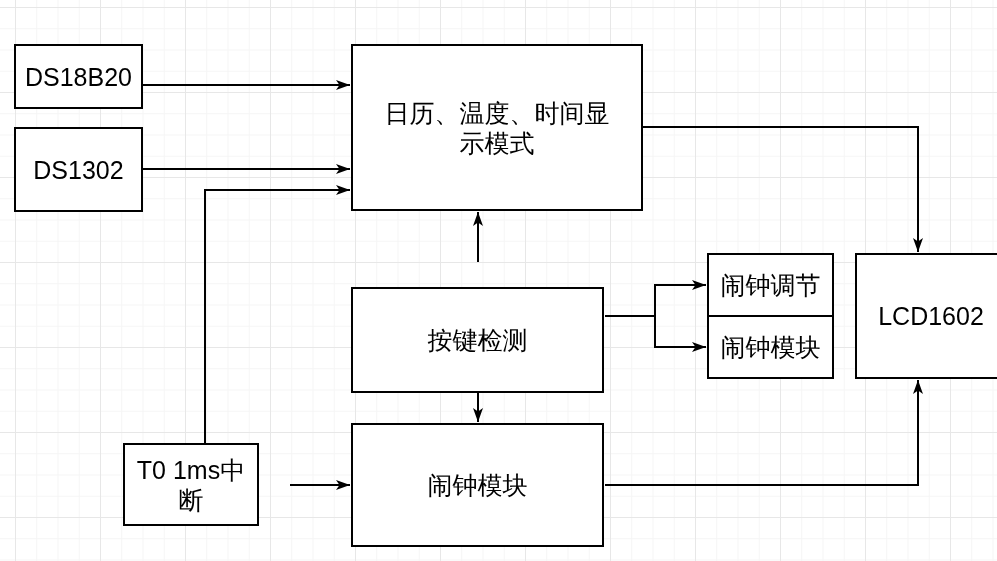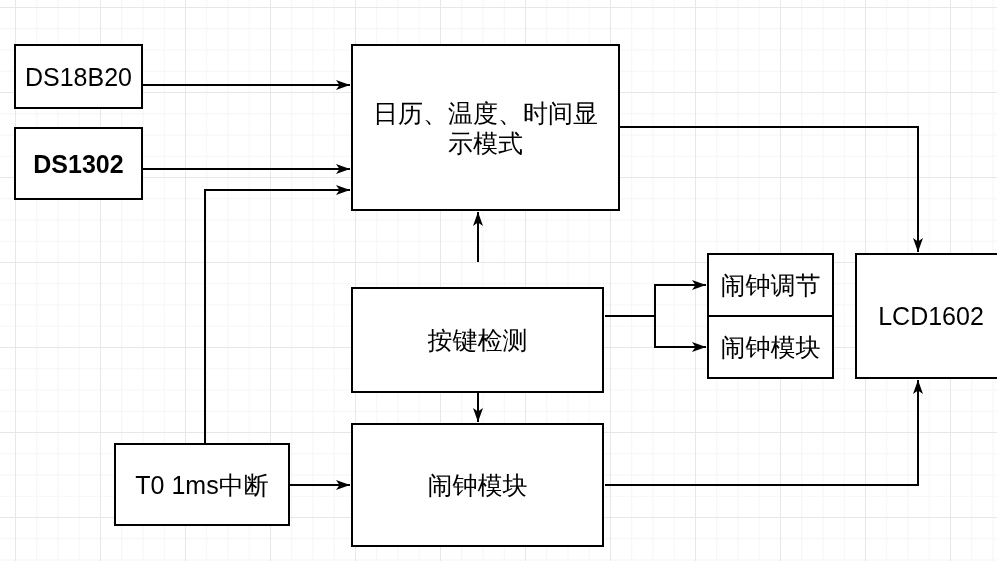--- a/index.html
+++ b/index.html
@@ -42,27 +42,27 @@
     align-items: center;
     justify-content: center;
     text-align: center;
     color: var(--stroke, #000000);
     font-size: 25px;
     line-height: 30px;
   }
   .node .label { white-space: pre-line; }
 
   .node-ds18b20        { left: 14px;  top: 44px;  width: 129px; height: 65px; }
-  .node-ds1302         { left: 14px;  top: 127px; width: 129px; height: 73px; font-weight: bold; }
-  .node-display-mode   { left: 351px; top: 44px;  width: 269px; height: 167px; }
+  .node-ds1302         { left: 14px;  top: 127px; width: 129px; height: 85px; }
+  .node-display-mode   { left: 351px; top: 44px;  width: 292px; height: 167px; }
   .node-key-detect     { left: 351px; top: 263px; width: 253px; height: 106px; margin-top: 24px; }
   .node-alarm-adjust   { left: 707px; top: 253px; width: 127px; height: 64px; }
   .node-alarm-module   { left: 707px; top: 315px; width: 127px; height: 64px; }
   .node-lcd1602        { left: 855px; top: 253px; width: 152px; height: 126px; }
-  .node-t0-interrupt   { left: 114px; top: 443px; width: 176px; height: 83px; }
+  .node-t0-interrupt   { left: 123px; top: 443px; width: 136px; height: 83px; }
   .node-stopwatch-mode { left: 351px; top: 423px; width: 253px; height: 124px; }
 </style>
 </head>
 <body>
 
 <div id="canvas">
 
   <svg id="wires" viewBox="0 0 997 561" xmlns="http://www.w3.org/2000/svg">
     <defs>
       <marker id="arrow" viewBox="0 0 16 12" refX="15" refY="6" markerWidth="16" markerHeight="12" markerUnits="userSpaceOnUse" orient="auto">

